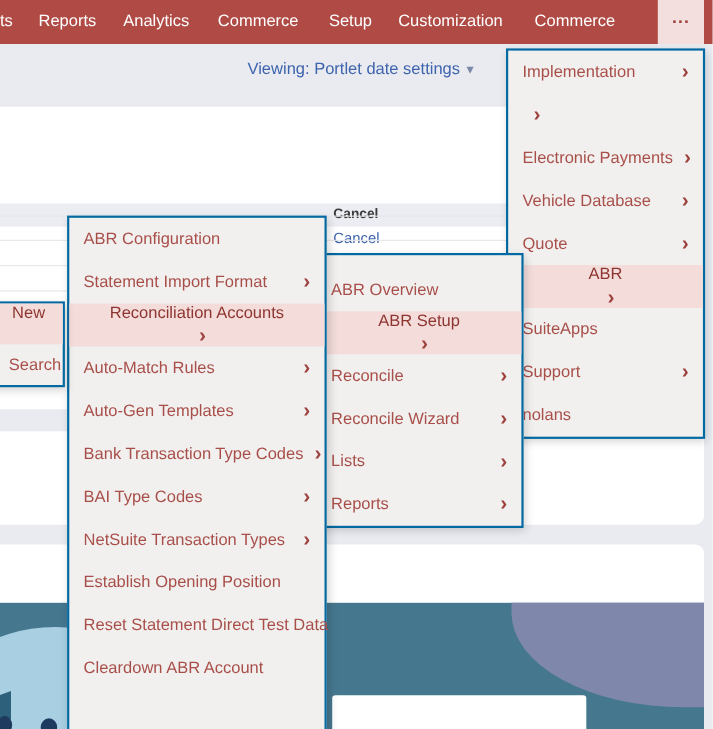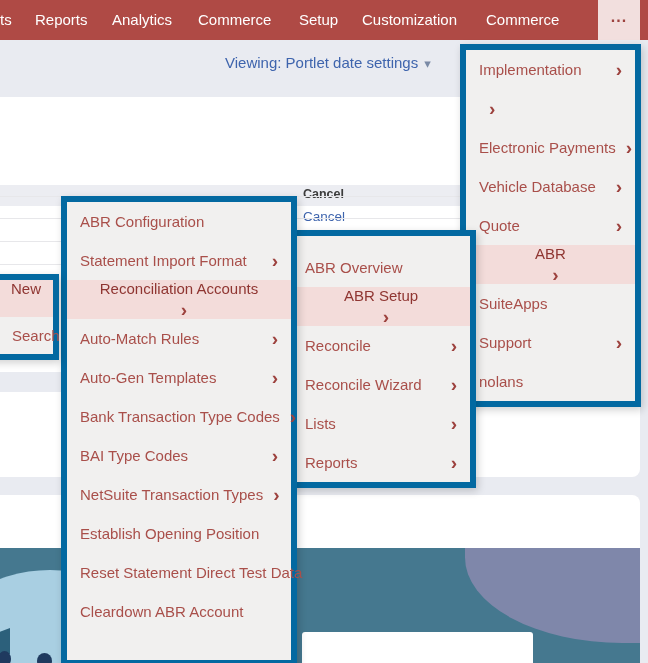--- a/index.html
+++ b/index.html
@@ -39,21 +39,21 @@
   .blob-blue{position:absolute;left:-40px;bottom:-70px;width:220px;height:165px;background:#a9cfe2;
     border-radius:50%;}
   .eye1{position:absolute;left:18px;bottom:-2px;width:13px;height:16px;background:#1f3a5f;border-radius:50%;}
   .eye2{position:absolute;left:57px;bottom:-4px;width:15px;height:16px;background:#1f3a5f;border-radius:50%;}
   .accent-teal{position:absolute;left:14px;bottom:8px;width:16px;height:26px;background:#2c607b;
     transform:skewY(-20deg);}
   .banner-panel{position:absolute;left:322px;top:84px;width:231px;height:40px;background:#fff;
     border-radius:3px;}
 
   
-  .menu{position:absolute;background:#f1f0ef;border:6px solid #0369a1;
+  .menu{position:absolute;background:#f1f0ef;border:2px solid #0369a1;
     box-shadow:2px 3px 8px rgba(0,0,0,0.18);box-sizing:border-box;}
   .mi{display:flex;align-items:center;height:39px;padding:0 13px;cursor:pointer;}
   .mi-label{flex:1;font-size:15px;color:#a94f4a;white-space:nowrap;}
   .mi-arrow{font-size:19px;font-weight:bold;color:#9d423e;line-height:1;margin-left:10px;}
   .mi.active{background:#f3dcda;flex-direction:column;}
   .mi.active .mi-label{color:#8f3531;font-weight:400;}
 
   .menu-overflow{left:460px;top:44px;width:181px;}
   .menu-abr{left:286px;top:230px;width:190px;padding-top:12px;}
   .menu-abr-setup{left:61px;top:196px;width:236px;height:470px;}

